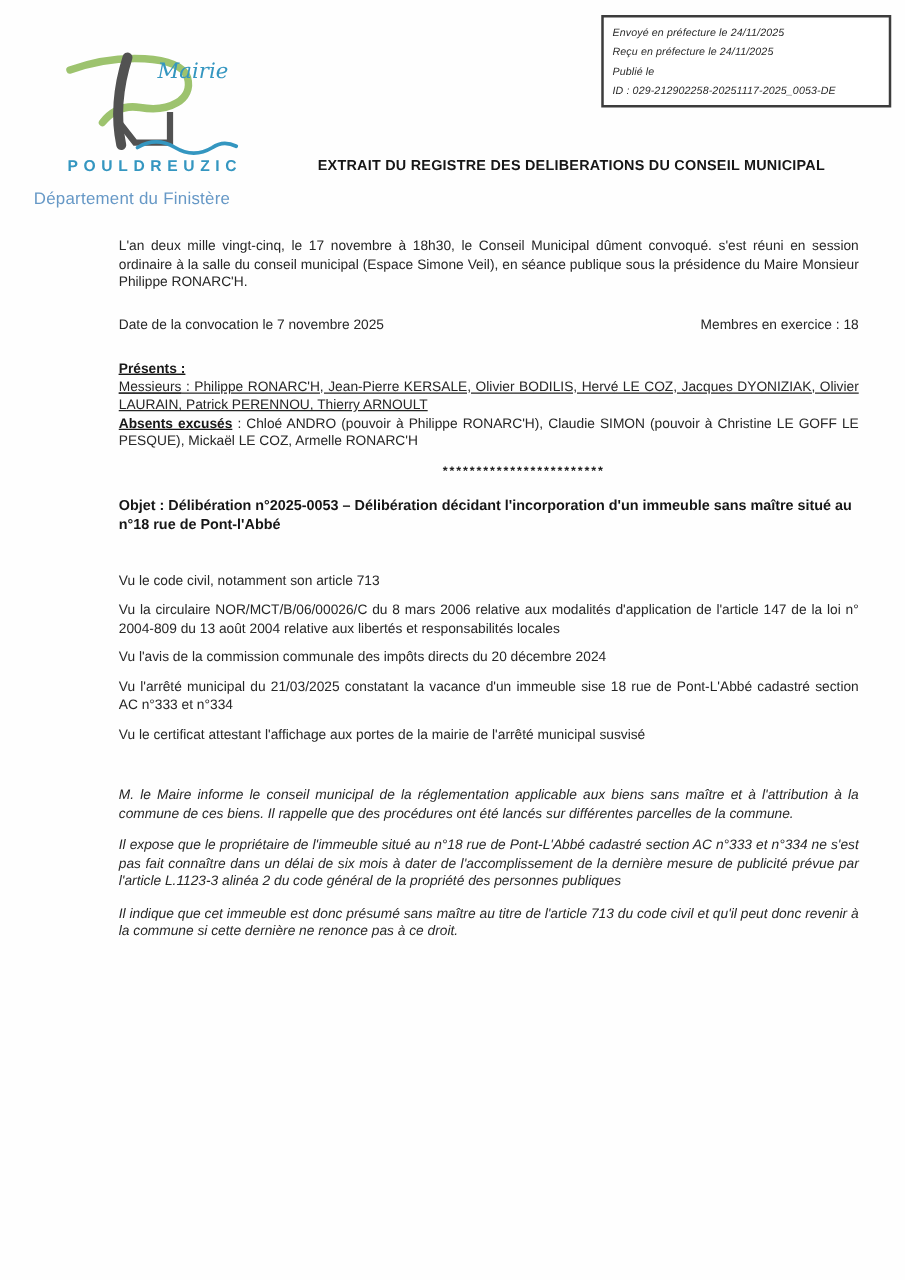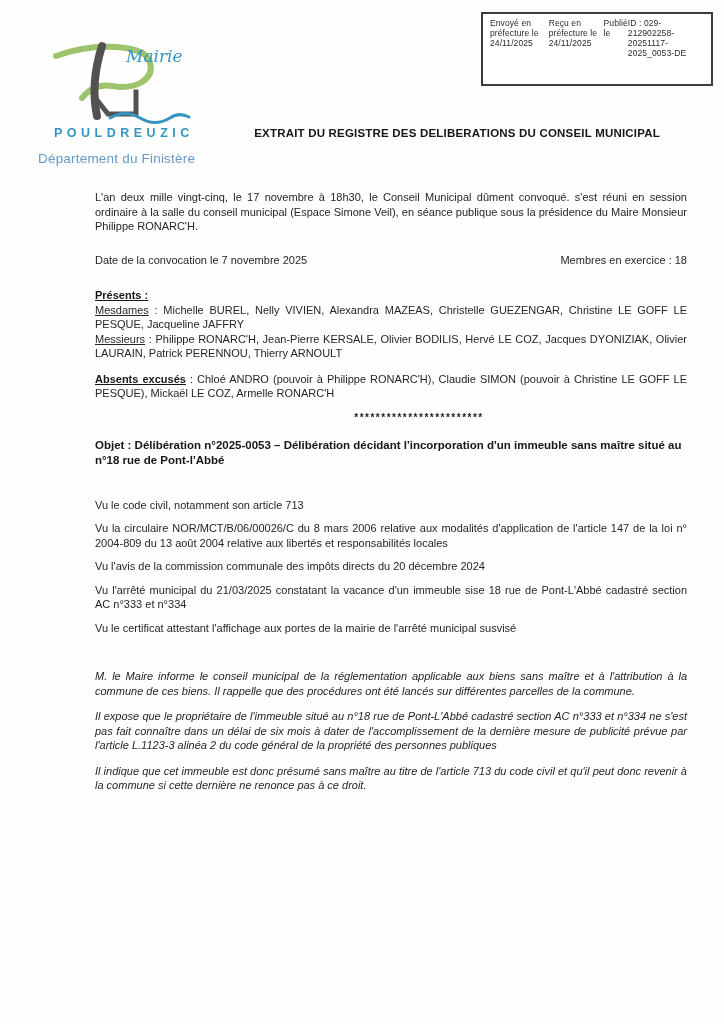--- a/index.html
+++ b/index.html
@@ -10,49 +10,49 @@
     font-family:"Liberation Sans", sans-serif;
     color:#242424;
     overflow:hidden;
   }
 
   
   .stamp-box {
     position:absolute; left:481px; top:12px; width:232px; height:74px;
     border:2px solid #3c3c3c; background:#fff;
     padding:4px 7px;
-    display:flex; flex-direction:row; justify-content:space-around;
-    font-size:8.5px; color:#2a2a2a; letter-spacing:0.1px;
+    display:flex; flex-direction:column; justify-content:space-around;
+    font-size:8.5px; color:#2a2a2a; letter-spacing:0.1px;font-style:italic;
   }
 
   
   .logo-svg { position:absolute; left:50px; top:40px; }
   .logo-script { font-family:"DejaVu Serif", serif; font-style:italic; font-size:17px; }
   .logo-commune { font-family:"Liberation Sans", sans-serif; font-size:12.5px; font-weight:bold; letter-spacing:4.5px; }
   .department-label {
-    position:absolute; left:38px; top:151px;
+    position:absolute; left:27px; top:151px;
     font-size:13.5px; color:#6698c6; letter-spacing:0.2px;text-align:center;
   }
 
   
   .doc-title {
     position:absolute; left:180px; top:127px; width:480px;
     text-align:right; font-size:11.5px; font-weight:bold; color:#161616;
     letter-spacing:0.2px;
   }
 
   
   .doc-body {
     position:absolute; left:95px; top:190px; width:592px;
     font-size:11px; line-height:14.5px; color:#262626;
   }
   .just { text-align:justify; }
   .intro-par { margin-bottom:19px; }
   .convocation-row { display:flex; justify-content:space-between; margin-bottom:21px; }
-  .presents-block { margin-bottom:11px; }
+  .presents-block { margin-bottom:0;text-decoration:underline; }
   .bold { font-weight:bold; color:#171717; }
   .ul { text-decoration:underline; }
   .absents-par { margin-bottom:11px; }
   .secretaire-line { font-weight:bold; color:#171717; }
   .separator {
     text-align:center; transform:translateX(28px);
     font-size:10px; font-weight:bold; letter-spacing:1.5px;
     line-height:12px; margin-bottom:14px; color:#1c1c1c;
   }
   .objet-heading {
@@ -93,23 +93,20 @@
   <div class="convocation-row">
     <span>Date de la convocation le 7 novembre 2025</span>
     <span>Membres en exercice : 18</span>
   </div>
 
   <div class="presents-block">
     <div>
       <span class="bold ul">Présents :</span>
     </div>
     <div class="just">
-      <span class="ul">Mesdames</span><span> : Michelle BUREL, Nelly VIVIEN, Alexandra MAZEAS, Christelle GUEZENGAR, Christine LE GOFF LE PESQUE, Jacqueline JAFFRY</span>
-    </div>
-    <div class="just">
       <span class="ul">Messieurs</span><span> : Philippe RONARC'H, Jean-Pierre KERSALE, Olivier BODILIS, Hervé LE COZ, Jacques DYONIZIAK, Olivier LAURAIN, Patrick PERENNOU, Thierry ARNOULT</span>
     </div>
   </div>
 
   <div class="absents-par just">
     <span class="bold ul">Absents excusés</span><span> : Chloé ANDRO (pouvoir à Philippe RONARC'H), Claudie SIMON (pouvoir à Christine LE GOFF LE PESQUE), Mickaël LE COZ, Armelle RONARC'H</span>
   </div>
 
 
   <div class="separator">************************</div>

